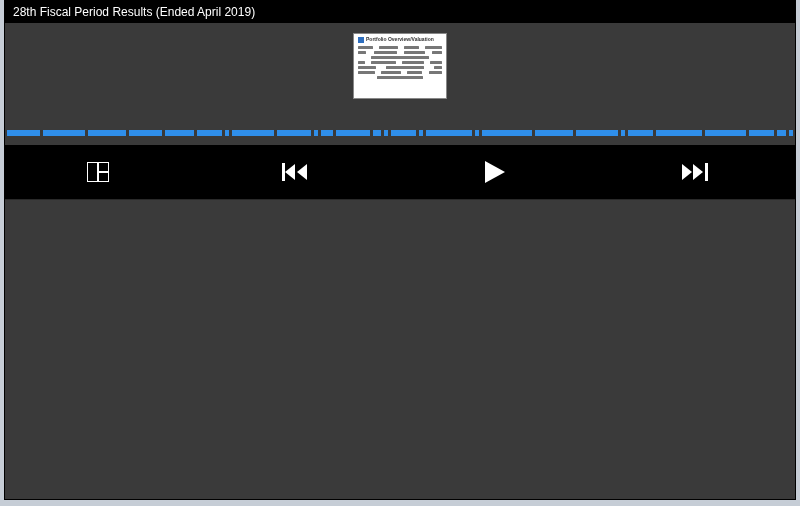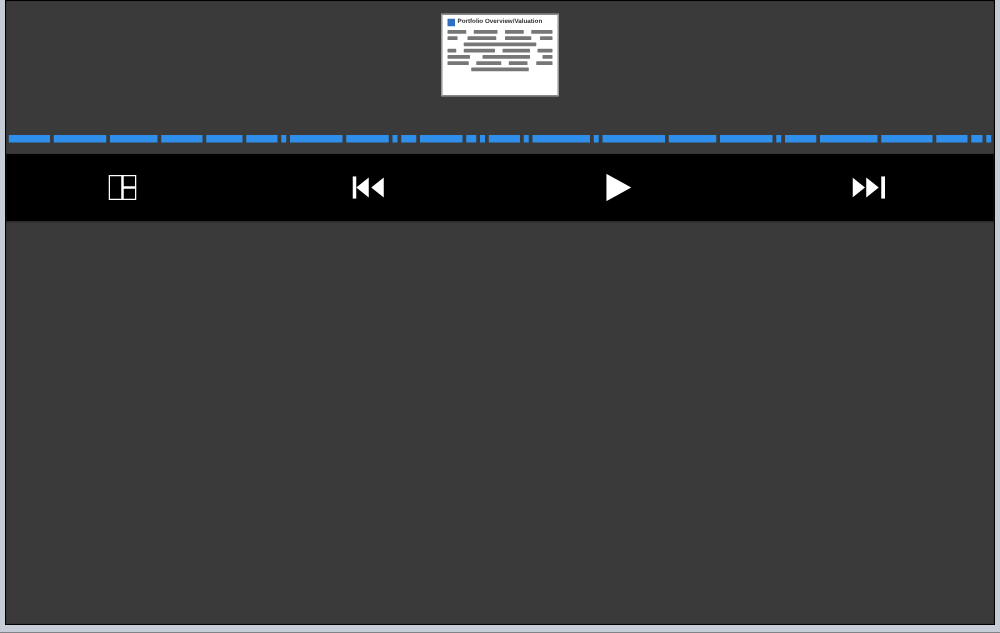--- a/index.html
+++ b/index.html
@@ -102,20 +102,23 @@
     flex: 1;
     background: #3a3a3a;
     border-top: 1px solid #2a2a2a;
   }
 </style>
 </head>
 <body>
 
 <div class="frame">
 
+  <div class="title-bar">
+    <span>28th Fiscal Period Results (Ended April 2019)</span>
+  </div>
 
   <div class="thumb-area">
     <div class="slide-thumb">
       <div class="tline">
         <span class="sq"></span>
         <span style="font-size:5px;font-weight:bold">Portfolio Overview/Valuation</span>
       </div>
       <div class="row">
           <span class="blk" style="width:18%"></span>
           <span class="blk" style="width:22%"></span>

